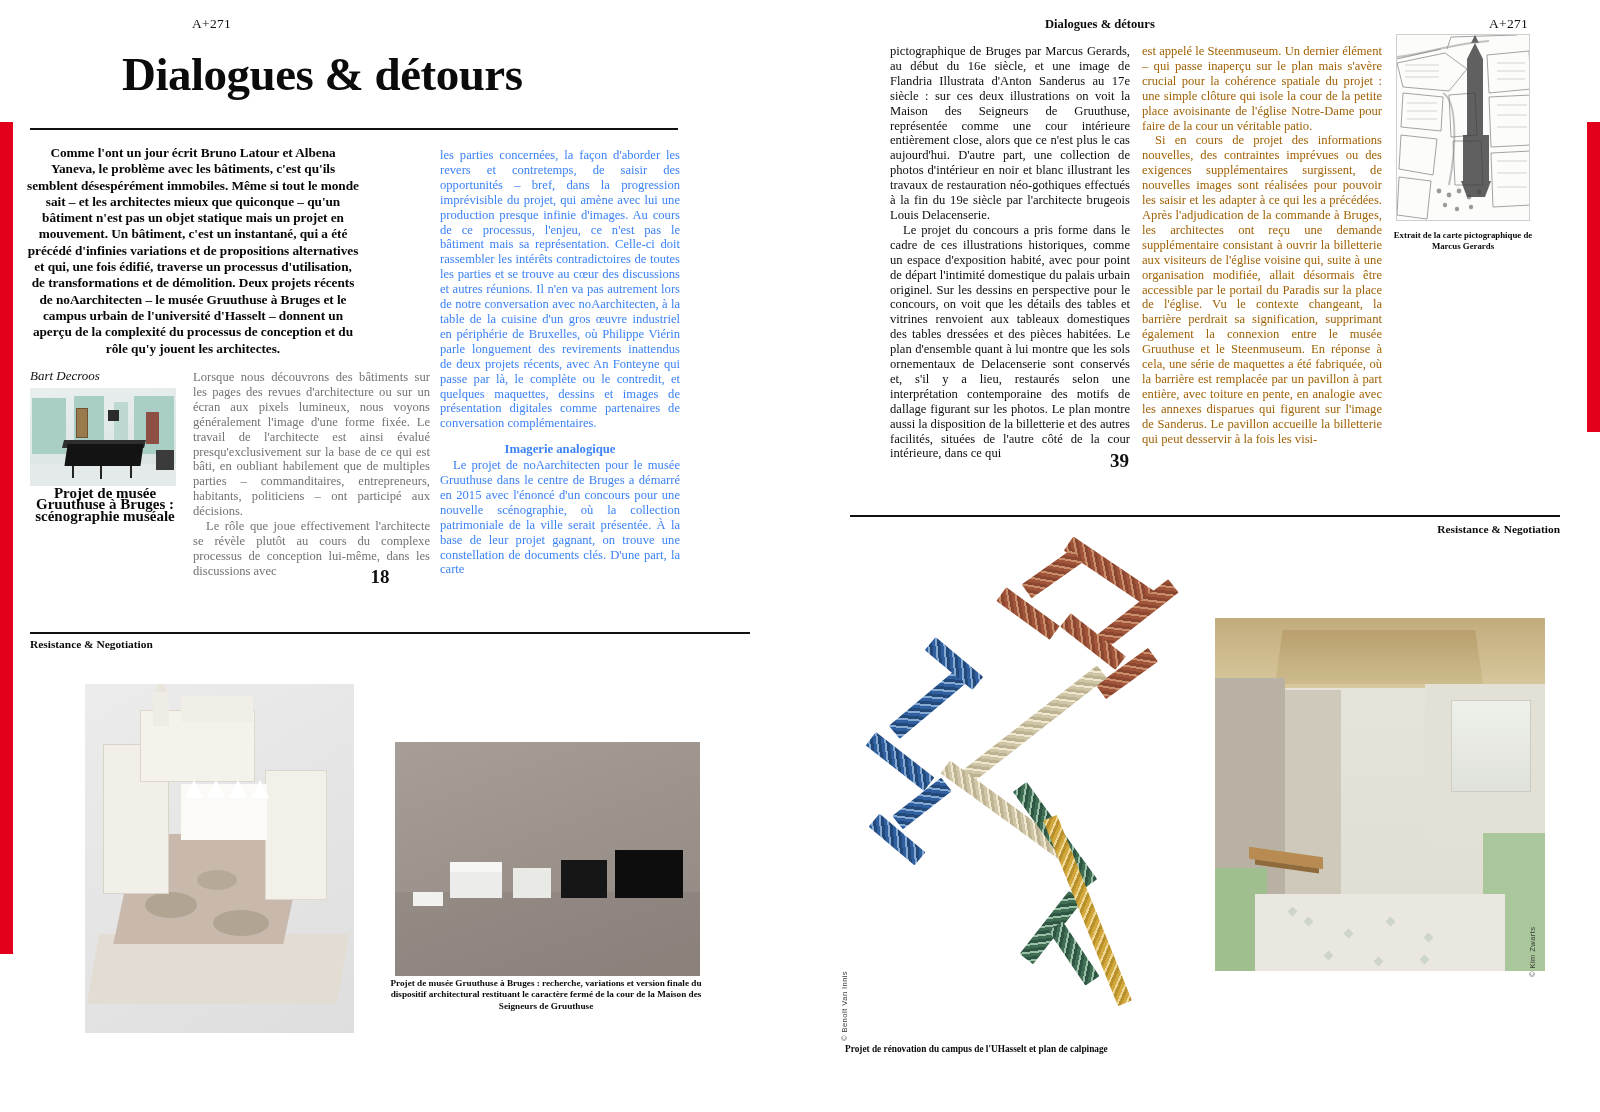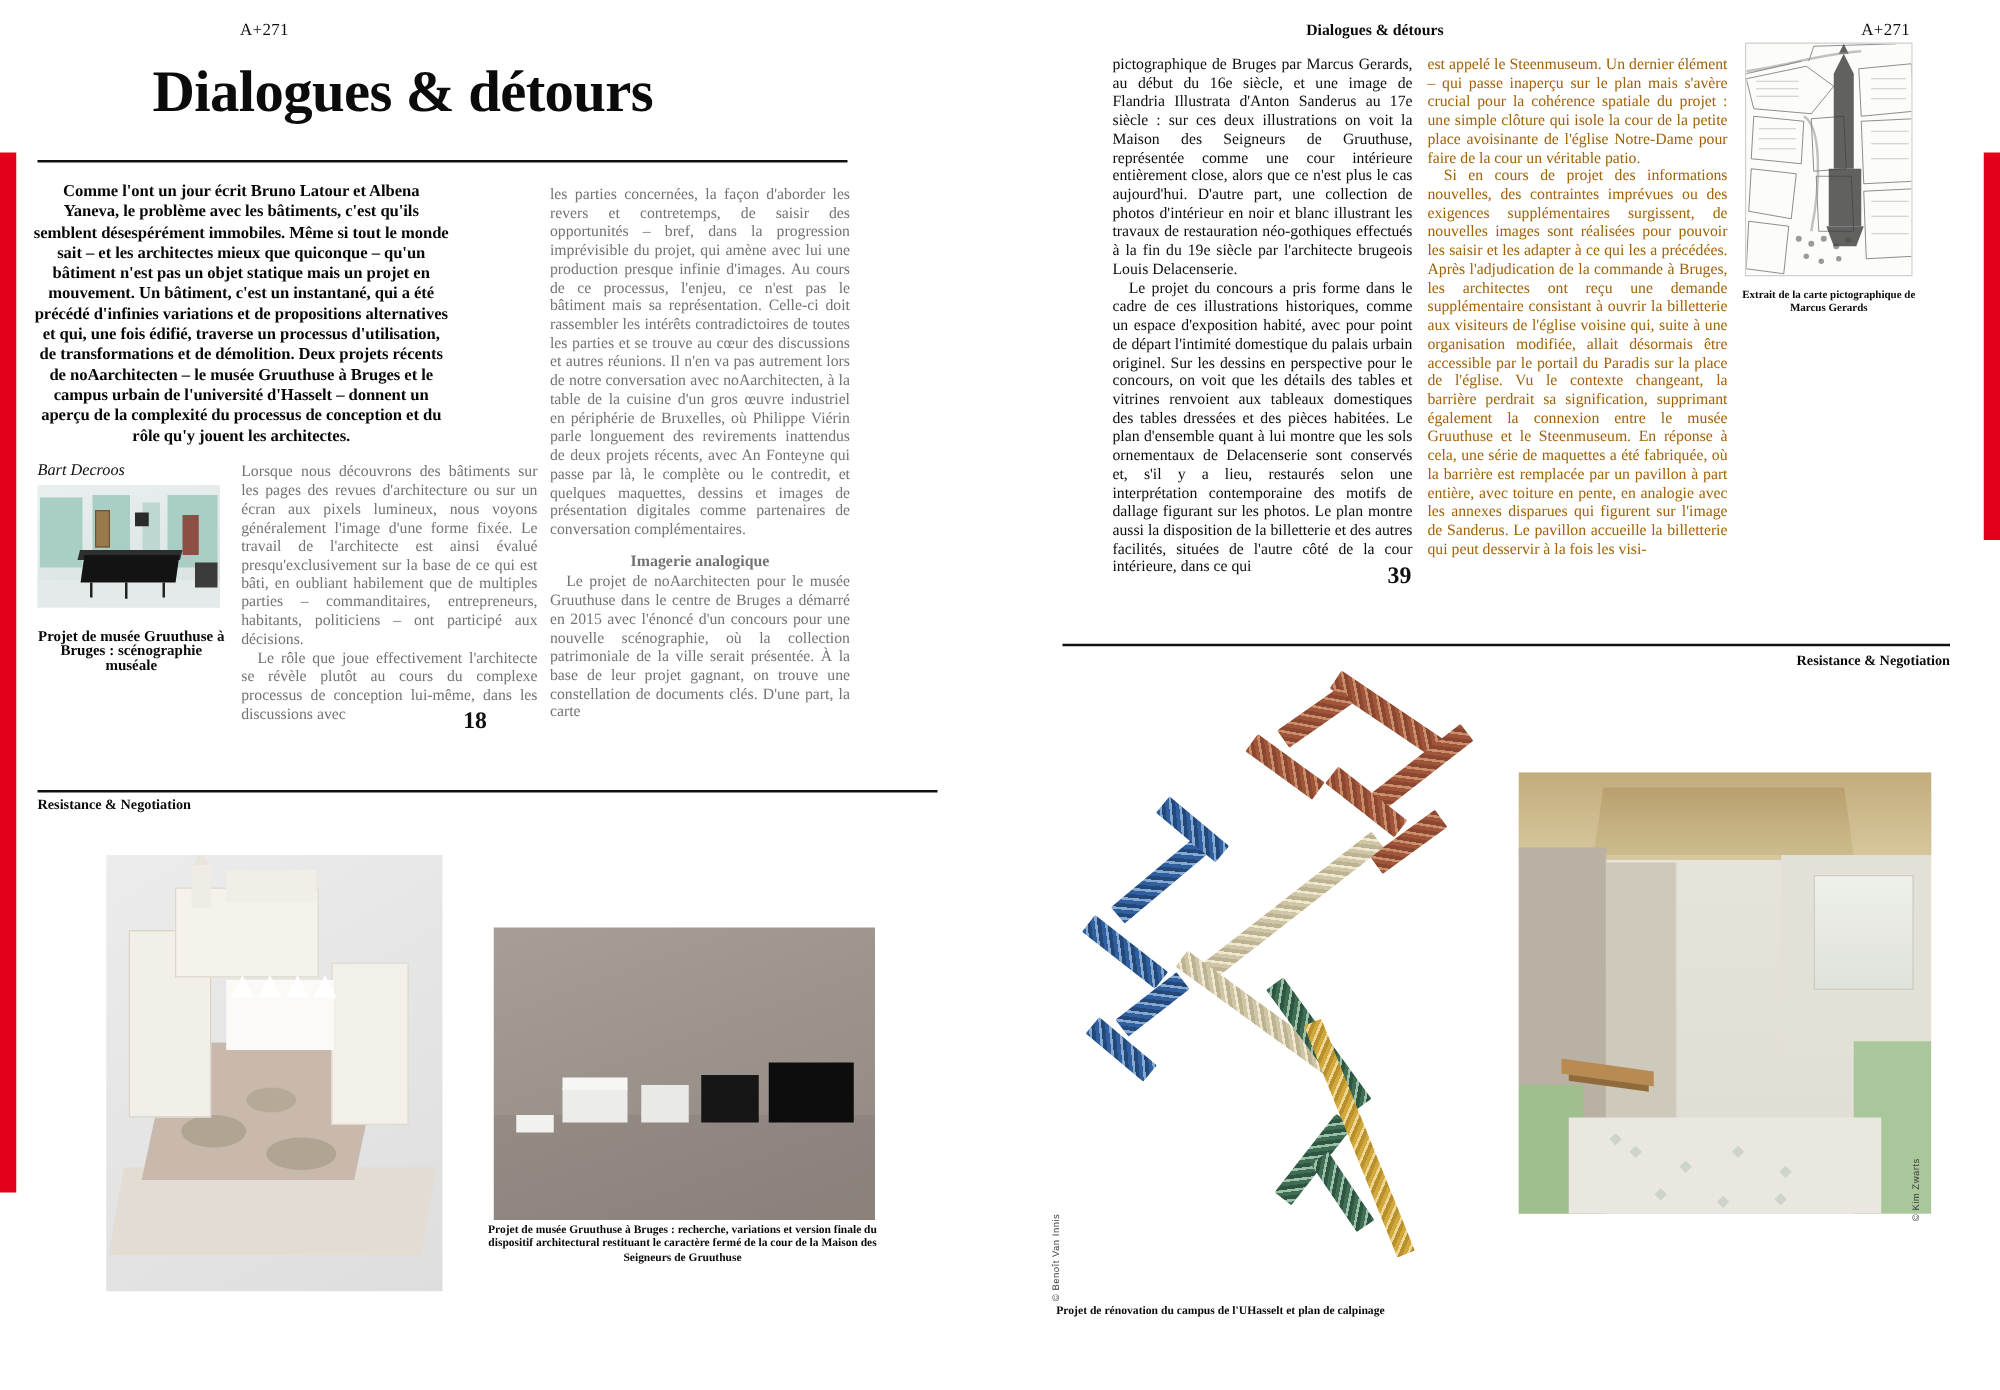--- a/index.html
+++ b/index.html
@@ -63,31 +63,31 @@
   .fig-museum .door2  { position:absolute; left:116px; top:24px; width:13px; height:32px; background:#8d4f43; }
   .fig-museum .vitrine{ position:absolute; left:36px; top:56px; width:76px; height:22px; background:#131313; transform: skewX(-8deg); }
   .fig-museum .vit-top{ position:absolute; left:33px; top:52px; width:82px; height:8px; background:#2e2e2e; transform: skewX(-14deg); }
   .fig-museum .leg1   { position:absolute; left:42px; top:78px; width:2px; height:12px; background:#222; }
   .fig-museum .leg2   { position:absolute; left:70px; top:78px; width:2px; height:13px; background:#222; }
   .fig-museum .leg3   { position:absolute; left:100px; top:78px; width:2px; height:12px; background:#222; }
   .fig-museum .floor  { position:absolute; left:0; bottom:0; width:100%; height:22px; background:#e4eae9; }
   .fig-museum .pian   { position:absolute; left:126px; top:62px; width:18px; height:20px; background:#3b3b3b; }
 
   .cap-museum {
-    position: absolute; left: 30px; top: 504px; width: 150px;
-    text-align: center; font-weight: bold; font-size: 12px; line-height: 11.4px; color: #0a0a0a;
+    position: absolute; left: 30px; top: 488px; width: 150px;
+    text-align: center; font-weight: bold; font-size: 15px; line-height: 11.4px; color: #0a0a0a;
   }
 
   .col-1 {
     position: absolute; left: 193px; top: 370px; width: 237px;
     font-size: 12.6px; line-height: 14.9px; text-align: justify; color: #737373;
   }
   .col-2 {
     position: absolute; left: 440px; top: 148px; width: 240px;
-    font-size: 12.6px; line-height: 14.9px; text-align: justify; color: #737373;
+    font-size: 12.6px; line-height: 14.9px; text-align: justify; color: #3b82f6;
   }
   .col-1 p + p, .col-2 p + p { text-indent: 13px; }
   .subhead {
     text-align: center; font-weight: bold; font-size: 12.7px;
     margin: 11px 0 1px 0; text-indent: 0 !important;
   }
 
   .folio-38 {
     position: absolute; left: 0; top: 566px; width: 760px;
     text-align: center; font-size: 19px; font-weight: bold; color: #111;

